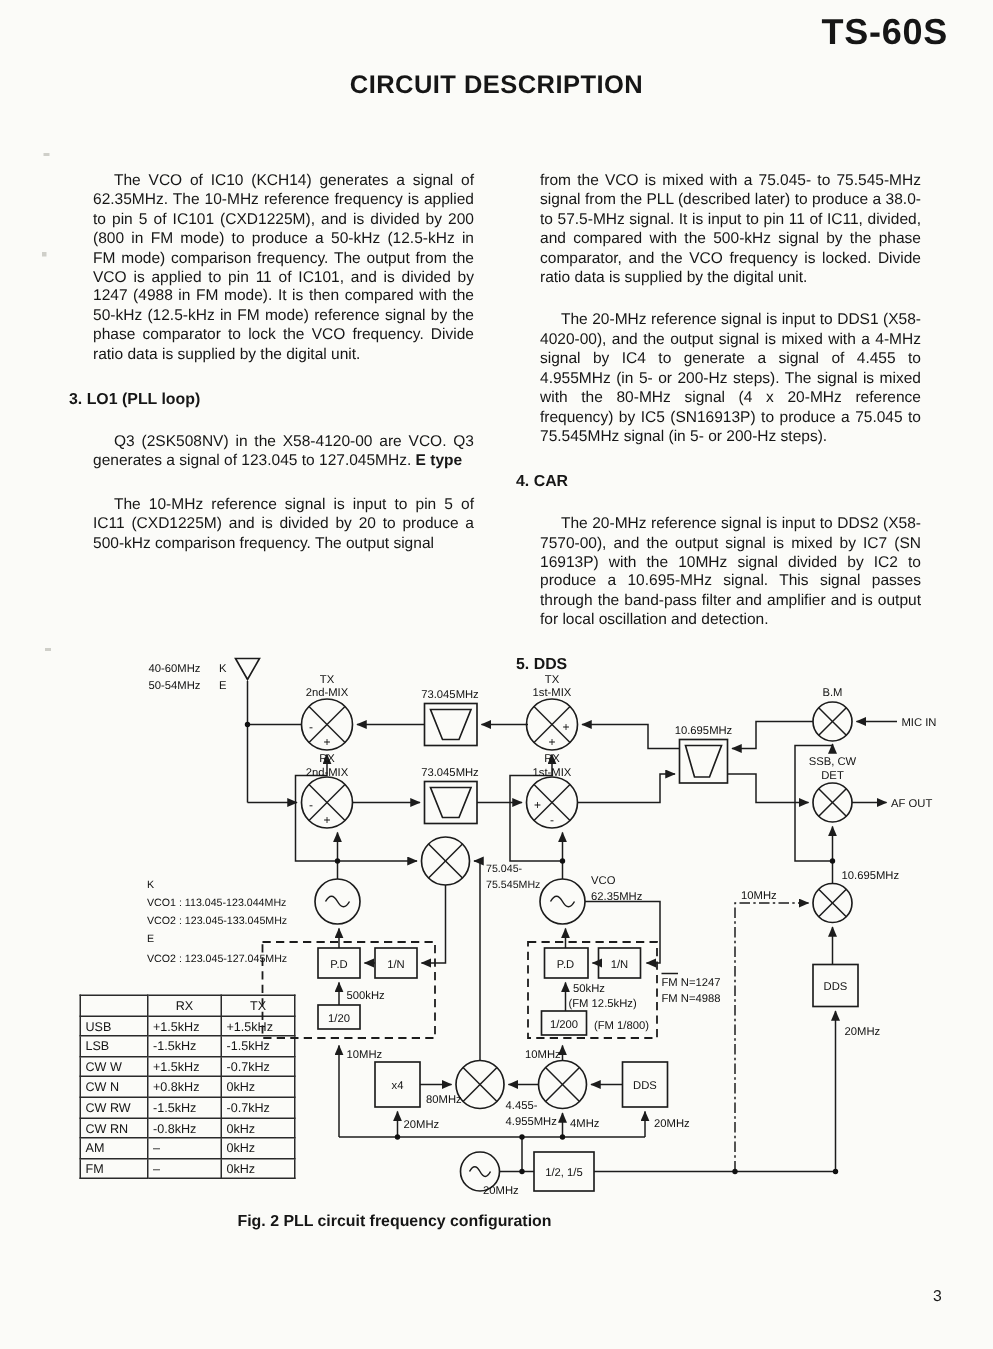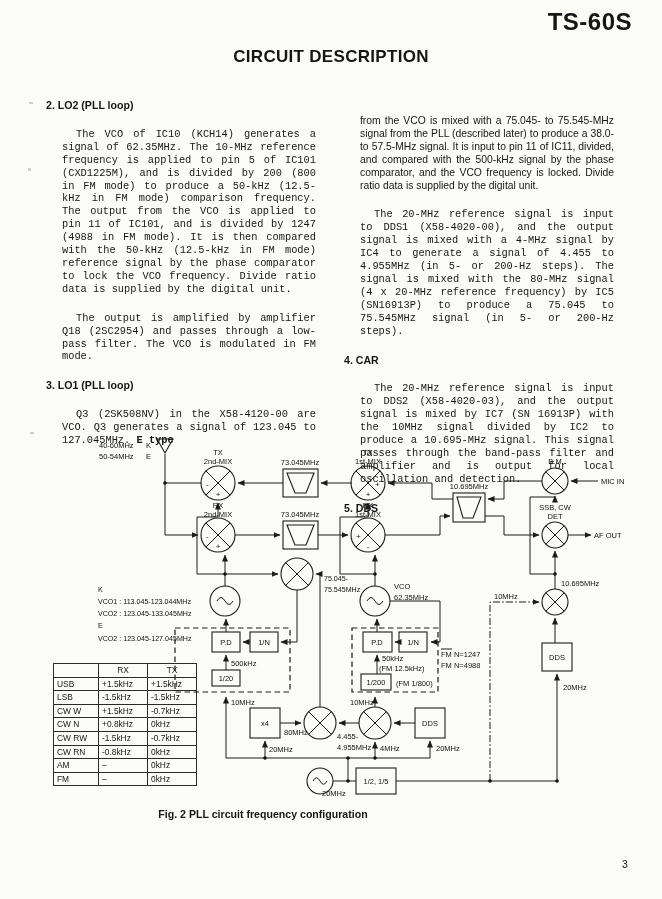--- a/index.html
+++ b/index.html
@@ -7,21 +7,21 @@
        font-family:"Liberation Sans",sans-serif;color:#161616;overflow:hidden;}
   .abs{position:absolute;}
   #title{top:8px;right:30px;font-size:24px;font-weight:bold;letter-spacing:.5px;}
   #heading{top:47px;left:0;width:662px;text-align:center;font-size:17px;font-weight:bold;letter-spacing:.3px;}
   .col{position:absolute;top:99px;width:286px;font-size:10.35px;line-height:12.9px;text-align:justify;}
   #leftcol{left:46px;}
   #rightcol{left:344px;}
   .col h3{font-size:10.6px;margin:0 0 1px 0;padding:0;}
   .col h3.gap{margin-top:16px;}
   .col p{margin:16px;padding:0;}
-  .col p.ind{text-indent:14px;font-family:Liberation Mono, monospace;}
+  .col p.ind{text-indent:14px;}
   .b{font-weight:bold;}
   #modetable{position:absolute;left:53px;top:663px;border-collapse:collapse;
      font-size:8.4px;line-height:1;}
   #modetable td,#modetable th{border:1px solid #2a2a2a;height:12.6px;padding:0 3px;
      font-weight:normal;white-space:nowrap;}
   #modetable th{text-align:center;}
   #modetable td.mode{width:38px;text-align:left;}
   #modetable td.val{width:42px;text-align:left;}
   #figcap{top:808px;left:0;width:526px;text-align:center;font-size:10.6px;font-weight:bold;}
   #pagenum{top:858px;left:622px;font-size:10.5px;}
@@ -37,32 +37,31 @@
   .dot{fill:#111;stroke:none;}
   .speck{position:absolute;background:#cfcfc9;}
 </style>
 </head>
 <body>
 
 <div class="abs" id="title">TS-60S</div>
 <div class="abs" id="heading">CIRCUIT DESCRIPTION</div>
 
 <div class="col" id="leftcol">
-  <h3>2. LO2 (PLL loop)</h3>
   <p class="ind">The VCO of IC10 (KCH14) generates a signal of 62.35MHz. The 10-MHz reference frequency is applied to pin 5 of IC101 (CXD1225M), and is divided by 200 (800 in FM mode) to produce a 50-kHz (12.5-kHz in FM mode) comparison frequency. The output from the VCO is applied to pin 11 of IC101, and is divided by 1247 (4988 in FM mode). It is then compared with the 50-kHz (12.5-kHz in FM mode) reference signal by the phase comparator to lock the VCO frequency. Divide ratio data is supplied by the digital unit.</p>
-  <p class="ind">The output is amplified by amplifier Q18 (2SC2954) and passes through a low-pass filter. The VCO is modulated in FM mode.</p>
   <h3 class="gap">3. LO1 (PLL loop)</h3>
   <p class="ind"><span>Q3 (2SK508NV) in the X58-4120-00 are VCO. Q3 generates a signal of 123.045 to 127.045MHz. </span><span class="b">E type</span></p>
+  <p class="ind">The 10-MHz reference signal is input to pin 5 of IC11 (CXD1225M) and is divided by 20 to produce a 500-kHz comparison frequency. The output signal</p>
 </div>
 
 <div class="col" id="rightcol">
   <p>from the VCO is mixed with a 75.045- to 75.545-MHz signal from the PLL (described later) to produce a 38.0- to 57.5-MHz signal. It is input to pin 11 of IC11, divided, and compared with the 500-kHz signal by the phase comparator, and the VCO frequency is locked. Divide ratio data is supplied by the digital unit.</p>
   <p class="ind">The 20-MHz reference signal is input to DDS1 (X58-4020-00), and the output signal is mixed with a 4-MHz signal by IC4 to generate a signal of 4.455 to 4.955MHz (in 5- or 200-Hz steps). The signal is mixed with the 80-MHz signal (4 x 20-MHz reference frequency) by IC5 (SN16913P) to produce a 75.045 to 75.545MHz signal (in 5- or 200-Hz steps).</p>
   <h3 class="gap">4. CAR</h3>
-  <p class="ind">The 20-MHz reference signal is input to DDS2 (X58-4020-03), and the output signal is mixed by IC7 (SN 16913P) with the 10MHz signal divided by IC2 to produce a 10.695-MHz signal. This signal passes through the band-pass filter and amplifier and is output for local oscillation and detection.</p>
+  <p class="ind">The 20-MHz reference signal is input to DDS2 (X58-7570-00), and the output signal is mixed by IC7 (SN 16913P) with the 10MHz signal divided by IC2 to produce a 10.695-MHz signal. This signal passes through the band-pass filter and amplifier and is output for local oscillation and detection.</p>
   <h3 class="gap">5. DDS</h3>
 </div>
 
 <table id="modetable" class="outer">
   <tbody>
       <tr>
     <th></th>
     <th>RX</th>
     <th>TX</th>
   </tr>

